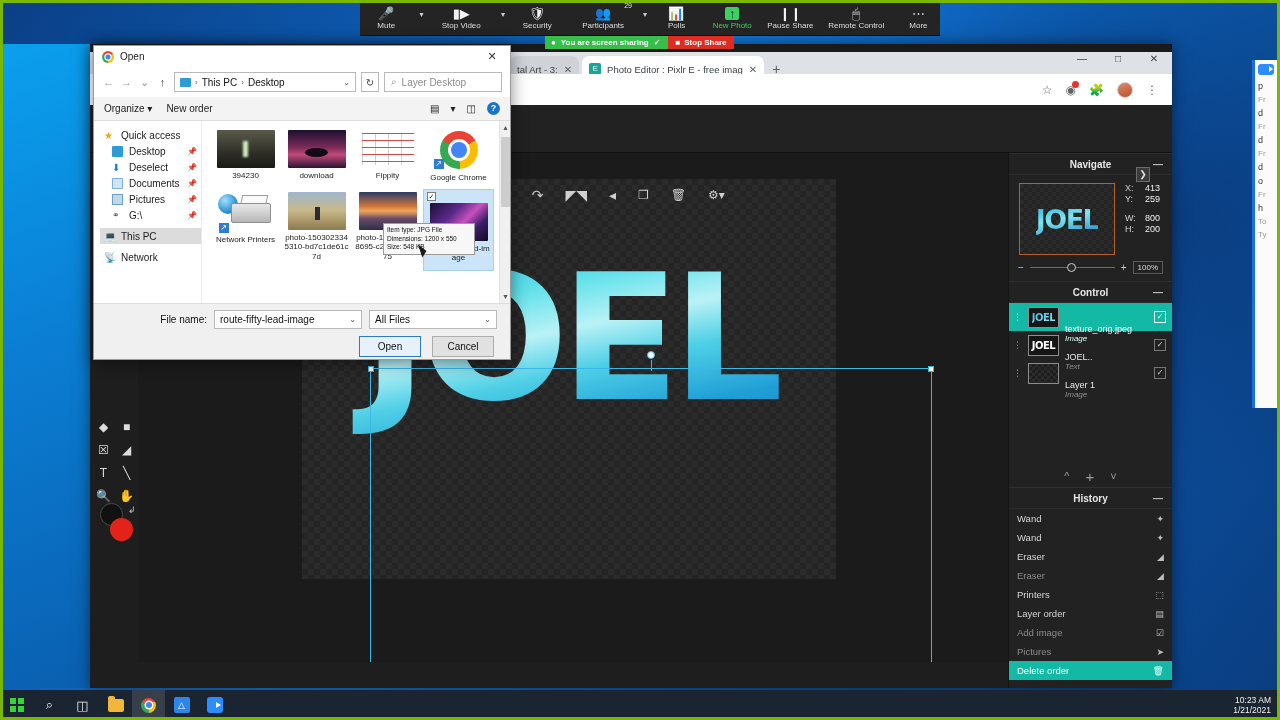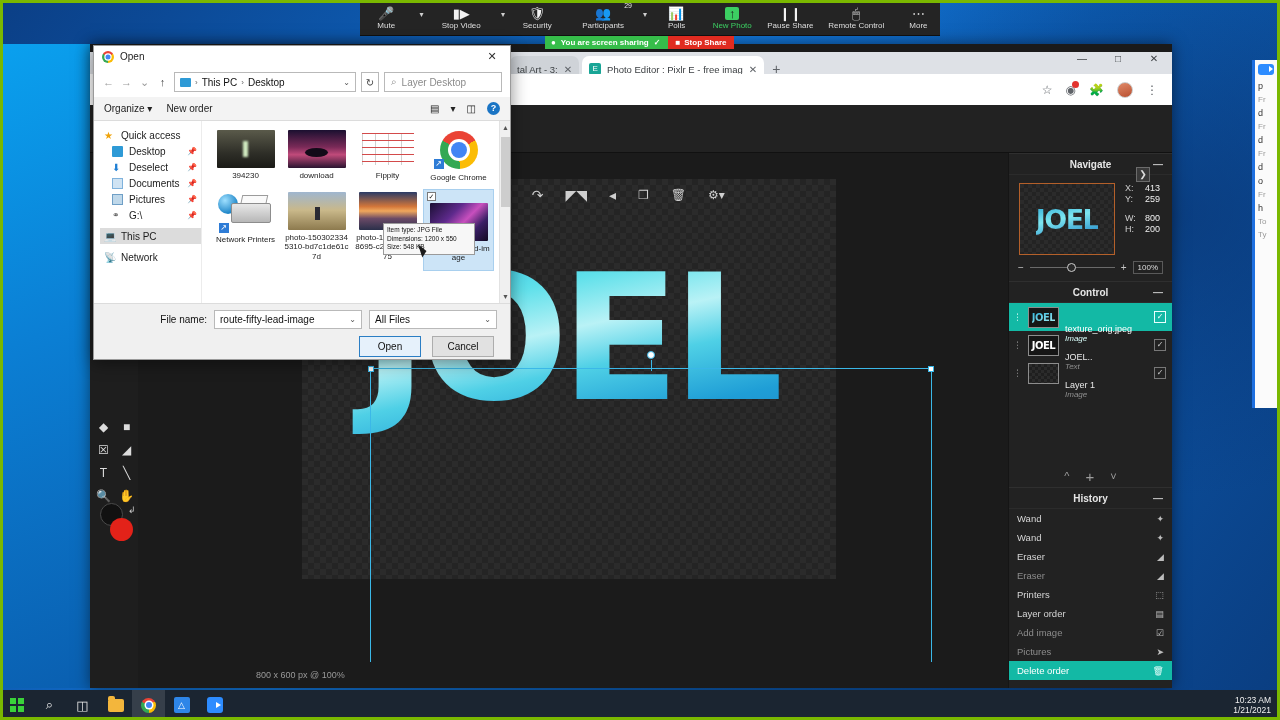--- a/index.html
+++ b/index.html
@@ -658,23 +658,20 @@
           <div class="joel-text">JOEL</div>
         </div>
         <div class="sel-box">
           <div class="sel-rot"></div>
           <div class="sel-h" style="left:-3px;top:-3px"></div>
           <div class="sel-h" style="right:-3px;top:-3px"></div>
 
         </div>
       </div>
 
-      <div class="status-bar">
-        <span>800 x 600 px @ 100%</span>
-      </div>
 
       <div class="right-rail">
 
         <div class="panel-head">
           <span>Navigate</span>
           <span class="minus">—</span>
         </div>
         <div class="nav-body">
           <div class="nav-thumb">
             <span class="mini">JOEL</span>

